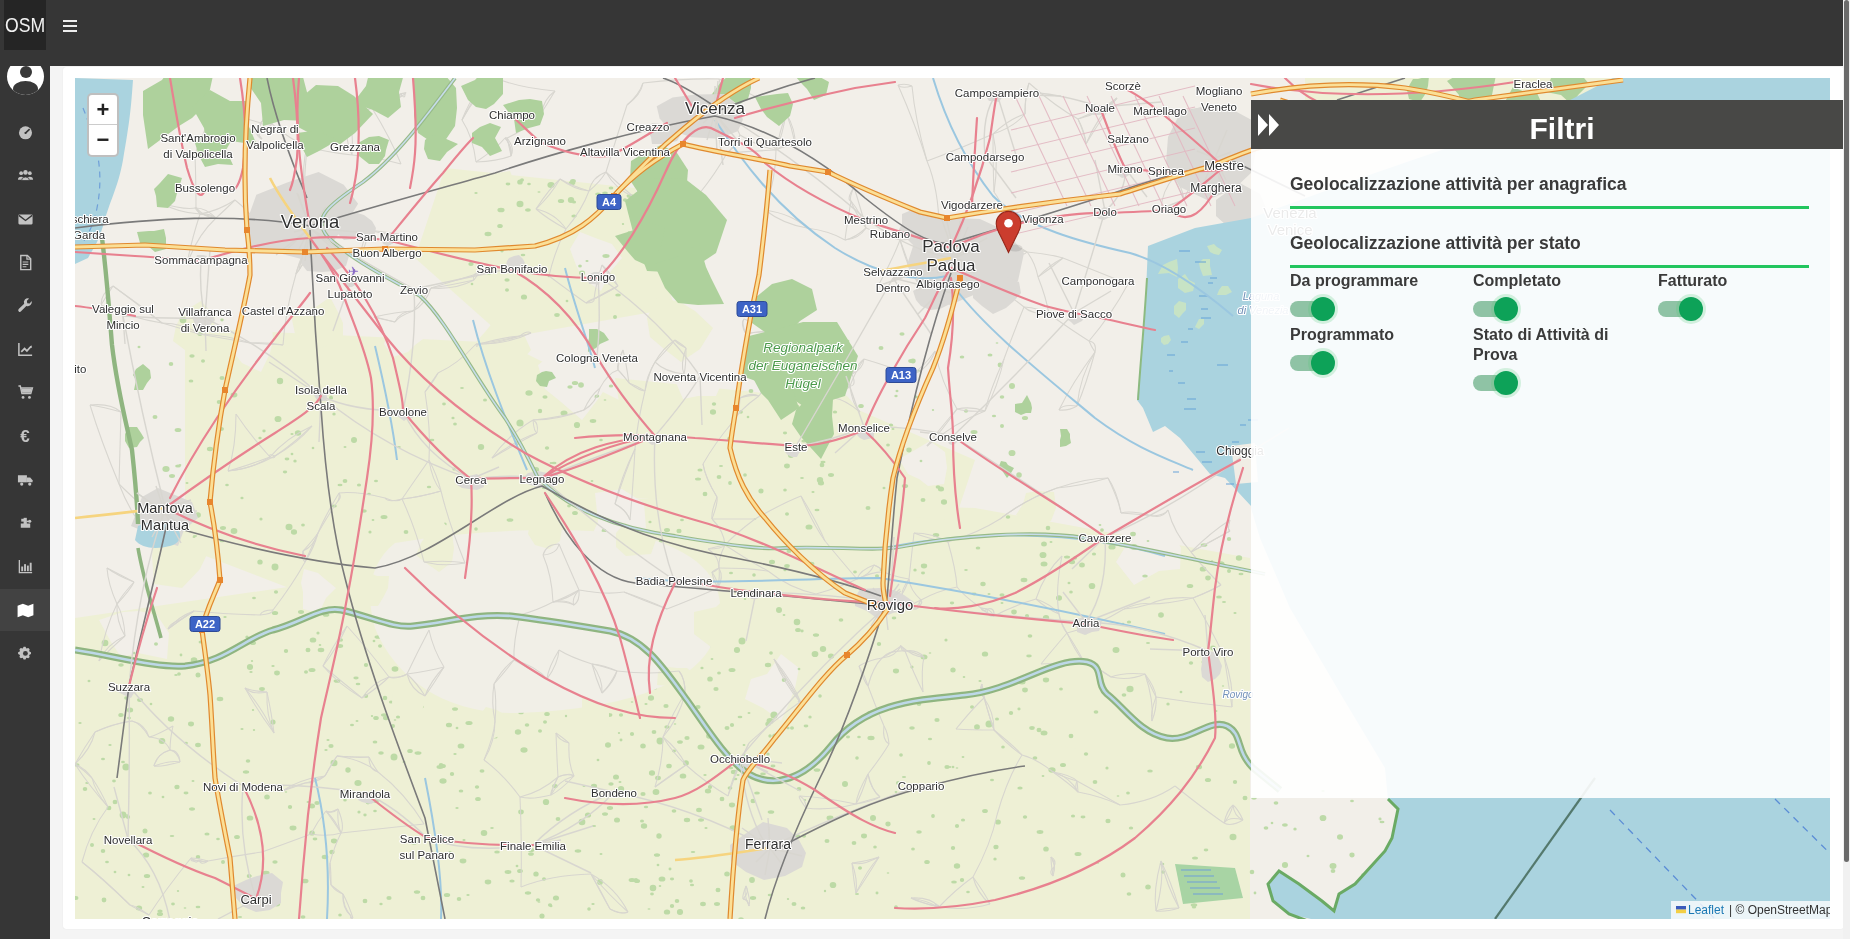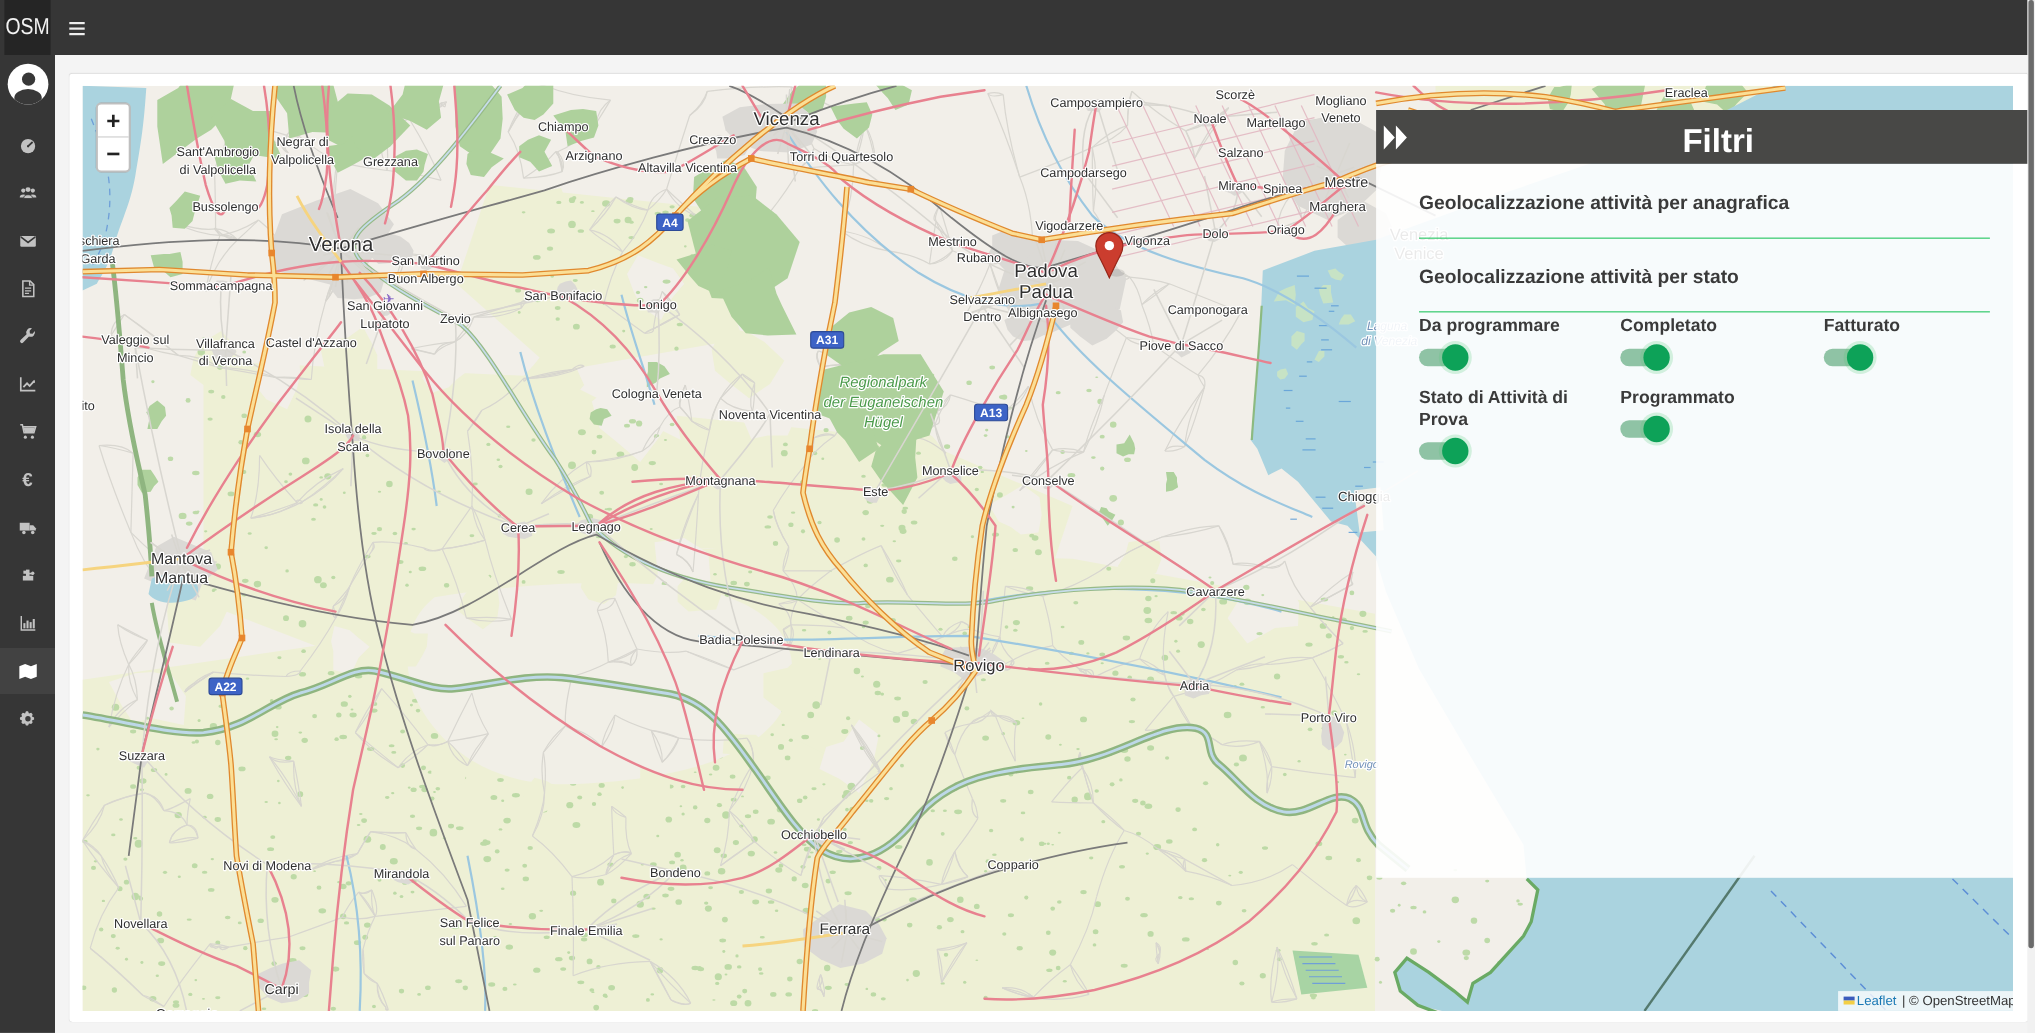--- a/index.html
+++ b/index.html
@@ -1,16 +1,16 @@
 <!DOCTYPE html>
 <html><head><meta charset="utf-8"><title>OSM</title>
 <style>
 * {margin:0;padding:0;box-sizing:border-box}
 html,body {width:1850px;height:939px;overflow:hidden;font-family:"Liberation Sans",sans-serif;background:#f4f4f4}
-#nav {position:absolute;left:0;top:0;width:1850px;height:50px;background:#363636;z-index:30}
+#nav {position:absolute;left:0;top:0;width:1850px;height:66px;background:#363636;z-index:30}
 #logo {position:absolute;left:0;top:0;width:50px;height:50px;background:#252525;color:#f2f2f2;
   font-size:21px;line-height:50px;text-align:center;letter-spacing:0;transform:scaleX(.84);transform-origin:center}
 #burger {position:absolute;left:63px;top:20px;width:14px}
 #burger div {height:2.4px;background:#eee;margin-bottom:2.6px}
 #sidebar {position:absolute;left:0;top:50px;width:50px;height:889px;background:#363636;z-index:29}
 #avatar {position:absolute;left:7px;top:8px;width:37px;height:37px;border-radius:50%;background:#fff;overflow:hidden}
 #avatar .hd {position:absolute;left:12.5px;top:8px;width:12px;height:12px;border-radius:50%;background:#383838}
 #avatar .bd {position:absolute;left:6px;top:23px;width:25px;height:16px;border-radius:50%;background:#383838}
 .sit {position:absolute;left:0;width:50px;height:42px;color:#c2c2c2;display:flex;align-items:center;justify-content:center}
 .sit.active {background:#424242;color:#fff}
@@ -20,28 +20,28 @@
 .ml {paint-order:stroke;stroke:#ffffff;stroke-width:2.2px;stroke-linejoin:round}
 #zoomctl {position:absolute;left:87px;top:93px;width:32px;border:2px solid rgba(0,0,0,.25);border-radius:5px;
   background:#fff;z-index:5}
 #zoomctl div {width:28px;height:30px;line-height:30px;text-align:center;font-size:22px;font-weight:bold;color:#222}
 #zoomctl div:first-child {border-bottom:1px solid #ccc}
 #panel {position:absolute;left:1251px;top:100px;width:622px;height:698px;z-index:10}
 #phead {position:absolute;left:0;top:0;right:0;height:49px;background:#484846}
 #phead svg {position:absolute;left:6px;top:13px}
 #ptitle {position:absolute;left:0;top:0;width:622px;text-align:center;color:#fff;font-size:30px;font-weight:bold;line-height:58px}
 #pbody {position:absolute;left:0;top:49px;right:0;bottom:0;background:rgba(255,255,255,.9);padding:25px 64px 0 39px}
-.ph {font-size:17.5px;font-weight:bold;color:#3a3a3a;padding-bottom:21px;border-bottom:1px solid #22c55e}
+.ph {font-size:17.5px;font-weight:bold;color:#3a3a3a;padding-bottom:11px;border-bottom:3px solid #22c55e}
 #sel {margin-top:8px;height:33px;border:1px solid #c8c8c8;border-radius:4px;background:#fff;position:relative;
   font-size:15.5px;color:#4a4a4a;line-height:31px;padding-left:16px}
 #sel .x {position:absolute;right:43px;top:0;color:#888;font-size:16px}
 #sel .car {position:absolute;right:12px;top:14px;width:0;height:0;border-left:5px solid transparent;
   border-right:5px solid transparent;border-top:5px solid #666}
 .ph2 {margin-top:24px}
-#tgrid {display:grid;grid-template-columns:183px 185px auto;margin-top:3px;row-gap:15px}
+#tgrid {display:grid;grid-template-columns:183px 185px auto;margin-top:3px;row-gap:4px}
 .tlab {font-size:16px;font-weight:bold;color:#3a3a3a;line-height:20px;margin-bottom:6px;max-width:150px}
 .sw {position:relative;width:45px;height:24px}
 .sw .tr {position:absolute;left:0;top:4px;width:36px;height:16px;border-radius:8px;background:#8fc3a5}
 .sw .kn {position:absolute;left:21px;top:0;width:24px;height:24px;border-radius:50%;background:#0da258;
   box-shadow:0 0 0 3px rgba(80,200,120,.22)}
 #scroll {position:absolute;left:1843px;top:0;width:7px;height:939px;background:#f1f1f1;z-index:40}
 #thumb {position:absolute;left:1px;top:0;width:5px;height:862px;background:#6b6b6b;border-radius:3px}
 </style></head>
 <body>
 <div id="card"></div>
@@ -2495,28 +2495,28 @@
           </div>
         </div>
    <div>
           <div class="tlab">Fatturato</div>
           <div class="sw">
             <div class="tr"></div>
             <div class="kn"></div>
           </div>
         </div>
    <div>
-          <div class="tlab">Stato di Attività di Prova</div>
+          <div class="tlab">Programmato</div>
           <div class="sw">
             <div class="tr"></div>
             <div class="kn"></div>
           </div>
         </div>
    <div>
-          <div class="tlab">Programmato</div>
+          <div class="tlab">Stato di Attività di Prova</div>
           <div class="sw">
             <div class="tr"></div>
             <div class="kn"></div>
           </div>
         </div>
    <div></div>
   </div>
  </div>
 </div>
 <div id="scroll">

